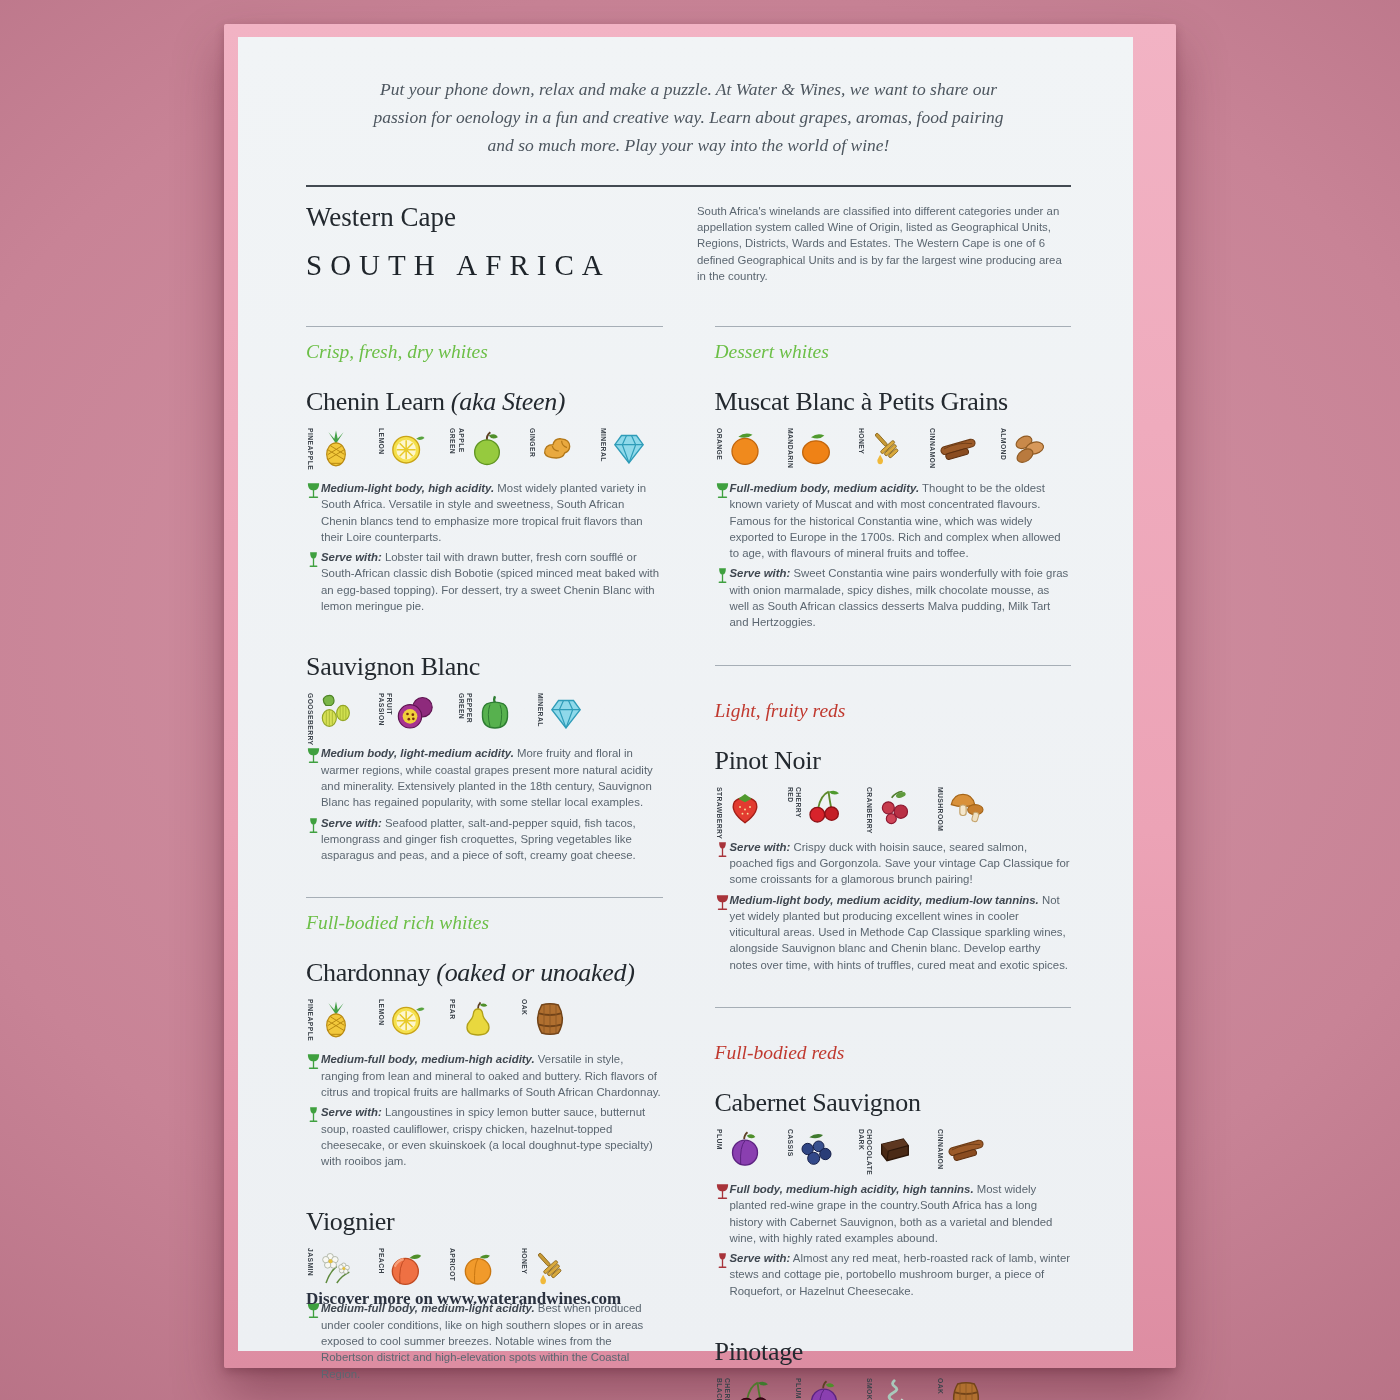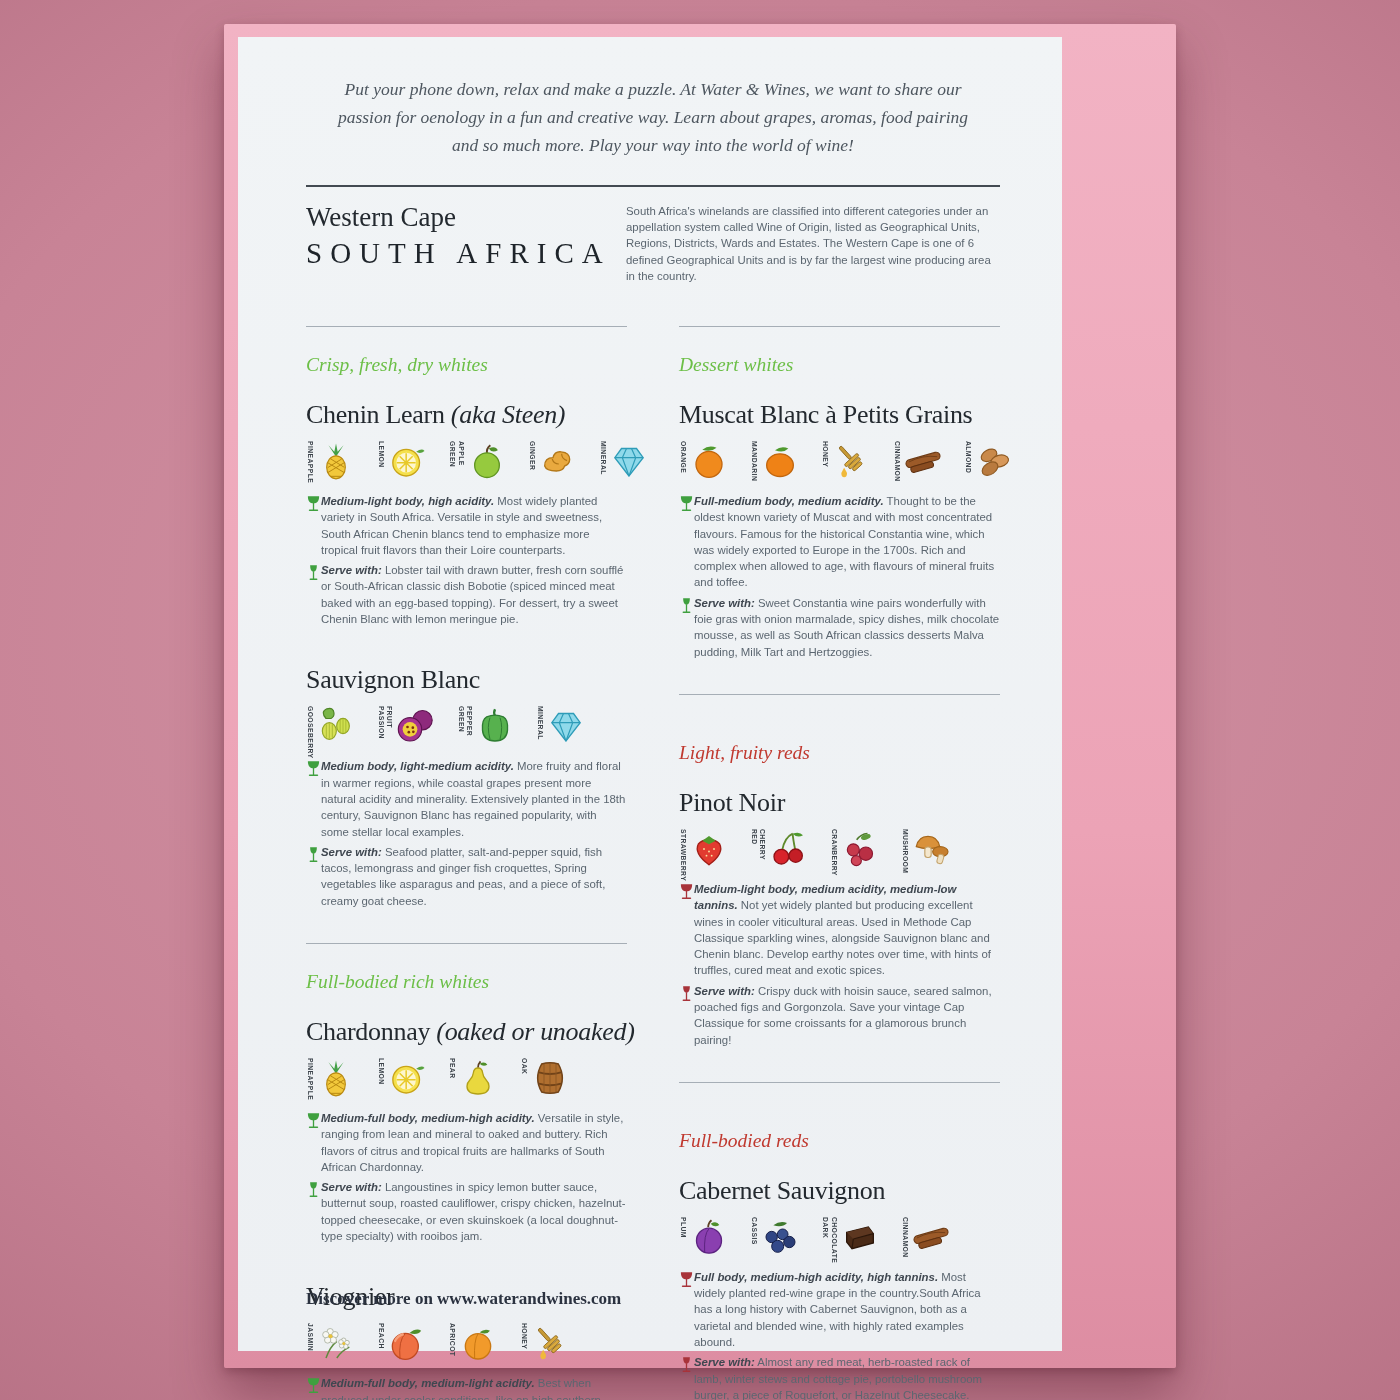--- a/index.html
+++ b/index.html
@@ -8,39 +8,39 @@
     background:radial-gradient(120% 95% at 50% 45%, #d294a5 0%, #c88396 48%, #b06a7e 85%, #a05e72 100%);
     font-family:"Liberation Sans",sans-serif;
   }
   .box-frame{
     position:absolute;left:224px;top:24px;width:952px;height:1344px;
     background:linear-gradient(180deg,#f2b3c4 0%,#eca3b6 60%,#dd8da2 100%);
     box-shadow:0 26px 50px rgba(90,30,48,.45), 0 4px 10px rgba(90,30,48,.3);
     border-radius:2px;
   }
   .poster{
-    position:absolute;left:238px;top:37px;width:824px;height:1314px;
+    position:absolute;left:238px;top:37px;width:895px;height:1314px;
     background:linear-gradient(180deg,#f1f4f6 0%,#edf0f3 100%);
     box-sizing:border-box;
     padding:38px 62px 40px 68px;
     color:#2b3038;
   }
   .intro{
     width:640px;margin:0 auto;text-align:center;
     font-family:"Liberation Serif",serif;font-style:italic;
     font-size:17.5px;line-height:1.6;color:#4d565f;
   }
   .head-rule{border-top:2px solid #434a52;margin-top:26px;}
   .header-row{display:flex;justify-content:space-between;margin-top:16px;}
   .region-title{font-family:"Liberation Serif",serif;font-size:27px;line-height:1.1;color:#23292f;}
-  .region-sub{font-family:"Liberation Serif",serif;font-size:29px;letter-spacing:8px;margin-top:4px;color:#1e242a;}
+  .region-sub{font-family:"Liberation Serif",serif;font-size:29px;letter-spacing:8px;margin-top:16px;color:#1e242a;}
   .region-desc{width:374px;font-size:11.4px;line-height:1.42;color:#5b6670;}
   .columns{display:flex;gap:52px;margin-top:42px;}
   .col{flex:1;min-width:0;}
-  .category{border-top:1px solid #a6aeb6;padding-top:27px;}
+  .category{border-top:1px solid #a6aeb6;padding-top:14px;}
   .category + .category, .winesec + .category{margin-top:34px;}
   .cat-label{font-family:"Liberation Serif",serif;font-style:italic;font-size:19.5px;}
   .cat-green{color:#6cbf47;}
   .cat-red{color:#c0392f;margin-top:20px;}
   .wine{margin-top:24px;}
   .wine + .wine{margin-top:38px;}
   .wine-name{
     font-family:"Liberation Serif",serif;font-weight:400;font-size:26px;
     letter-spacing:-0.3px;color:#23292f;margin:0;white-space:nowrap;
   }
@@ -487,32 +487,32 @@
                     <rect x="8.3" y="10.8" width="3.8" height="6.3" rx="1.6" fill="#f4e7cd" stroke="#c3a26a" stroke-width="0.7"></rect>
                     <ellipse cx="17.6" cy="13.6" rx="4.6" ry="3" fill="#c77f2e" stroke="#a5661a" stroke-width="0.7"></ellipse>
                     <rect x="15.9" y="15.2" width="3.4" height="5.6" rx="1.5" transform="rotate(16 17.6 18)" fill="#efe0c2" stroke="#c3a26a" stroke-width="0.6"></rect>
                   </svg>
                 </span>
               </div>
             </div>
             <div class="para">
               <span class="glass">
                 <svg viewBox="0 0 16 22">
+                  <path d="M4.4 1 H11.6 C11.6 5.4 10.4 7.6 8 8 C5.6 7.6 4.4 5.4 4.4 1 Z M7.3 7.8 h1.4 v7.5 h-1.4 z M4.6 15.3 h6.8 a.8.8 0 0 1 0 1.6 h-6.8 a.8.8 0 0 1 0 -1.6 z" fill="#a8333a"></path>
+                </svg>
+              </span>
+              <p><span class="lead">Serve with:</span><span> Crispy duck with hoisin sauce, seared salmon, poached figs and Gorgonzola. Save your vintage Cap Classique for some croissants for a glamorous brunch pairing!</span></p>
+            </div>
+            <div class="para">
+              <span class="glass">
+                <svg viewBox="0 0 16 22">
                   <path d="M2 1 C2 6.4 4.3 8.7 8 8.7 C11.7 8.7 14 6.4 14 1 Z M7.3 8.7 h1.4 v6.6 h-1.4 z M3.8 15.3 h8.4 a.8.8 0 0 1 0 1.6 h-8.4 a.8.8 0 0 1 0 -1.6 z" fill="#a8333a"></path>
                 </svg>
               </span>
               <p><span class="lead">Medium-light body, medium acidity, medium-low tannins.</span><span> Not yet widely planted but producing excellent wines in cooler viticultural areas. Used in Methode Cap Classique sparkling wines, alongside Sauvignon blanc and Chenin blanc. Develop earthy notes over time, with hints of truffles, cured meat and exotic spices.</span></p>
-            </div>
-            <div class="para">
-              <span class="glass">
-                <svg viewBox="0 0 16 22">
-                  <path d="M4.4 1 H11.6 C11.6 5.4 10.4 7.6 8 8 C5.6 7.6 4.4 5.4 4.4 1 Z M7.3 7.8 h1.4 v7.5 h-1.4 z M4.6 15.3 h6.8 a.8.8 0 0 1 0 1.6 h-6.8 a.8.8 0 0 1 0 -1.6 z" fill="#a8333a"></path>
-                </svg>
-              </span>
-              <p><span class="lead">Serve with:</span><span> Crispy duck with hoisin sauce, seared salmon, poached figs and Gorgonzola. Save your vintage Cap Classique for some croissants for a glamorous brunch pairing!</span></p>
             </div>
           </div>
         </div>
         <div class="category">
           <div class="cat-label cat-red">Full-bodied reds</div>
           <div class="wine">
             <h3 class="wine-name"><span>Cabernet Sauvignon</span></h3>
             <div class="aromas">
               <div class="aroma">
                 <span class="vlabel">PLUM</span>

